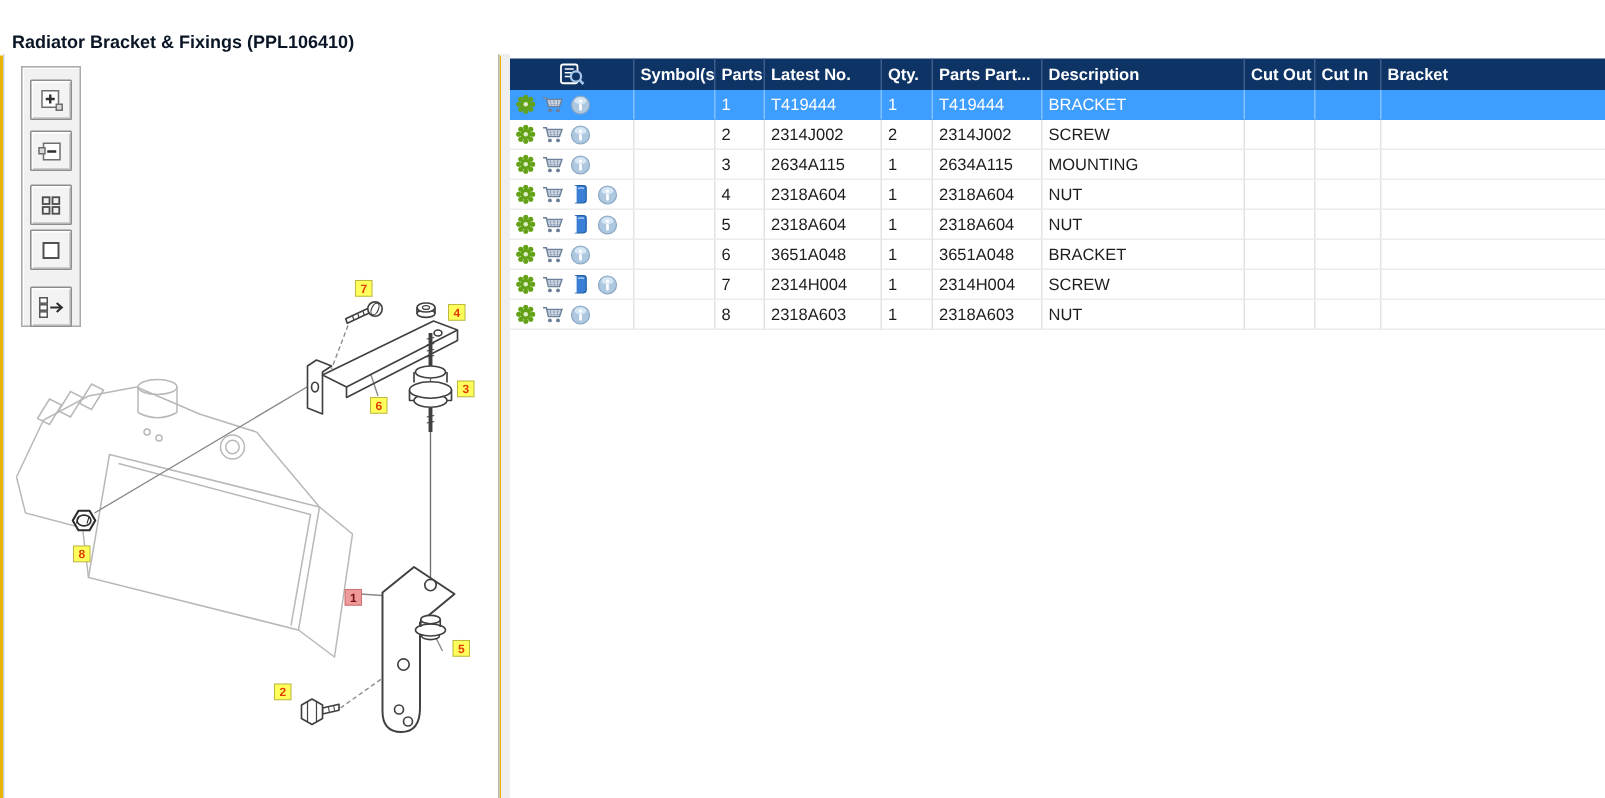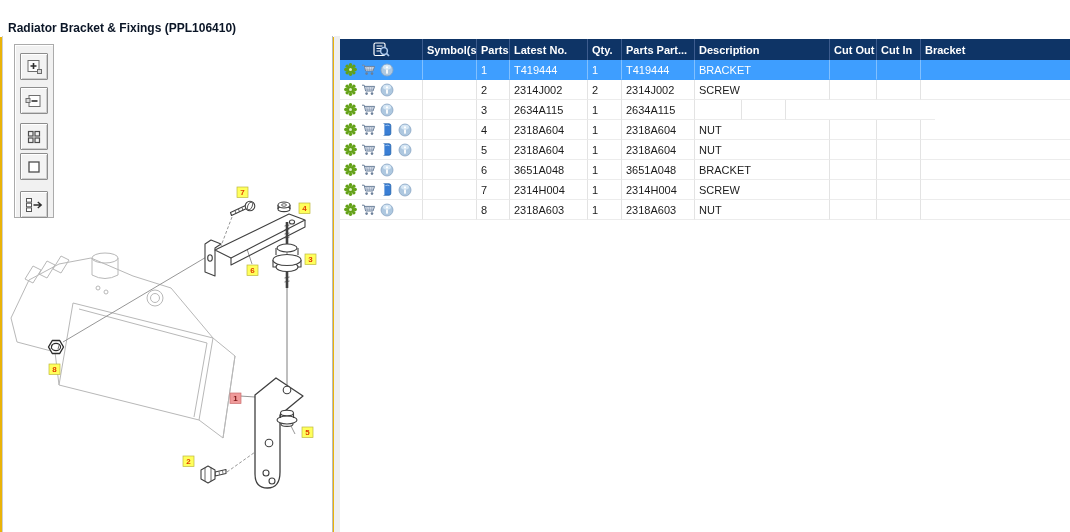--- a/index.html
+++ b/index.html
@@ -359,20 +359,21 @@
                   <circle cx="7" cy="4.4" r="1.1" fill="#fff"></circle>
                   <rect x="6.1" y="6.2" width="1.8" height="4.6" rx="0.9" fill="#fff"></rect>
                 </svg>
               </span>
             </div>
             <div class="cell c1"></div>
             <div class="cell c2">3</div>
             <div class="cell c3">2634A115</div>
             <div class="cell c4">1</div>
             <div class="cell c5">2634A115</div>
+            <div class="cell c6">MOUNTING</div>
             <div class="cell c7"></div>
             <div class="cell c8"></div>
             <div class="cell c9"></div>
           </div>
           <div class="row">
             <div class="cell c0 icons-cell">
               <span class="row-icon">
                 <svg width="13" height="13" viewBox="0 0 13 13">
                   <g fill="#63a117">
                     <circle cx="11.2" cy="6.5" r="1.7"></circle>

